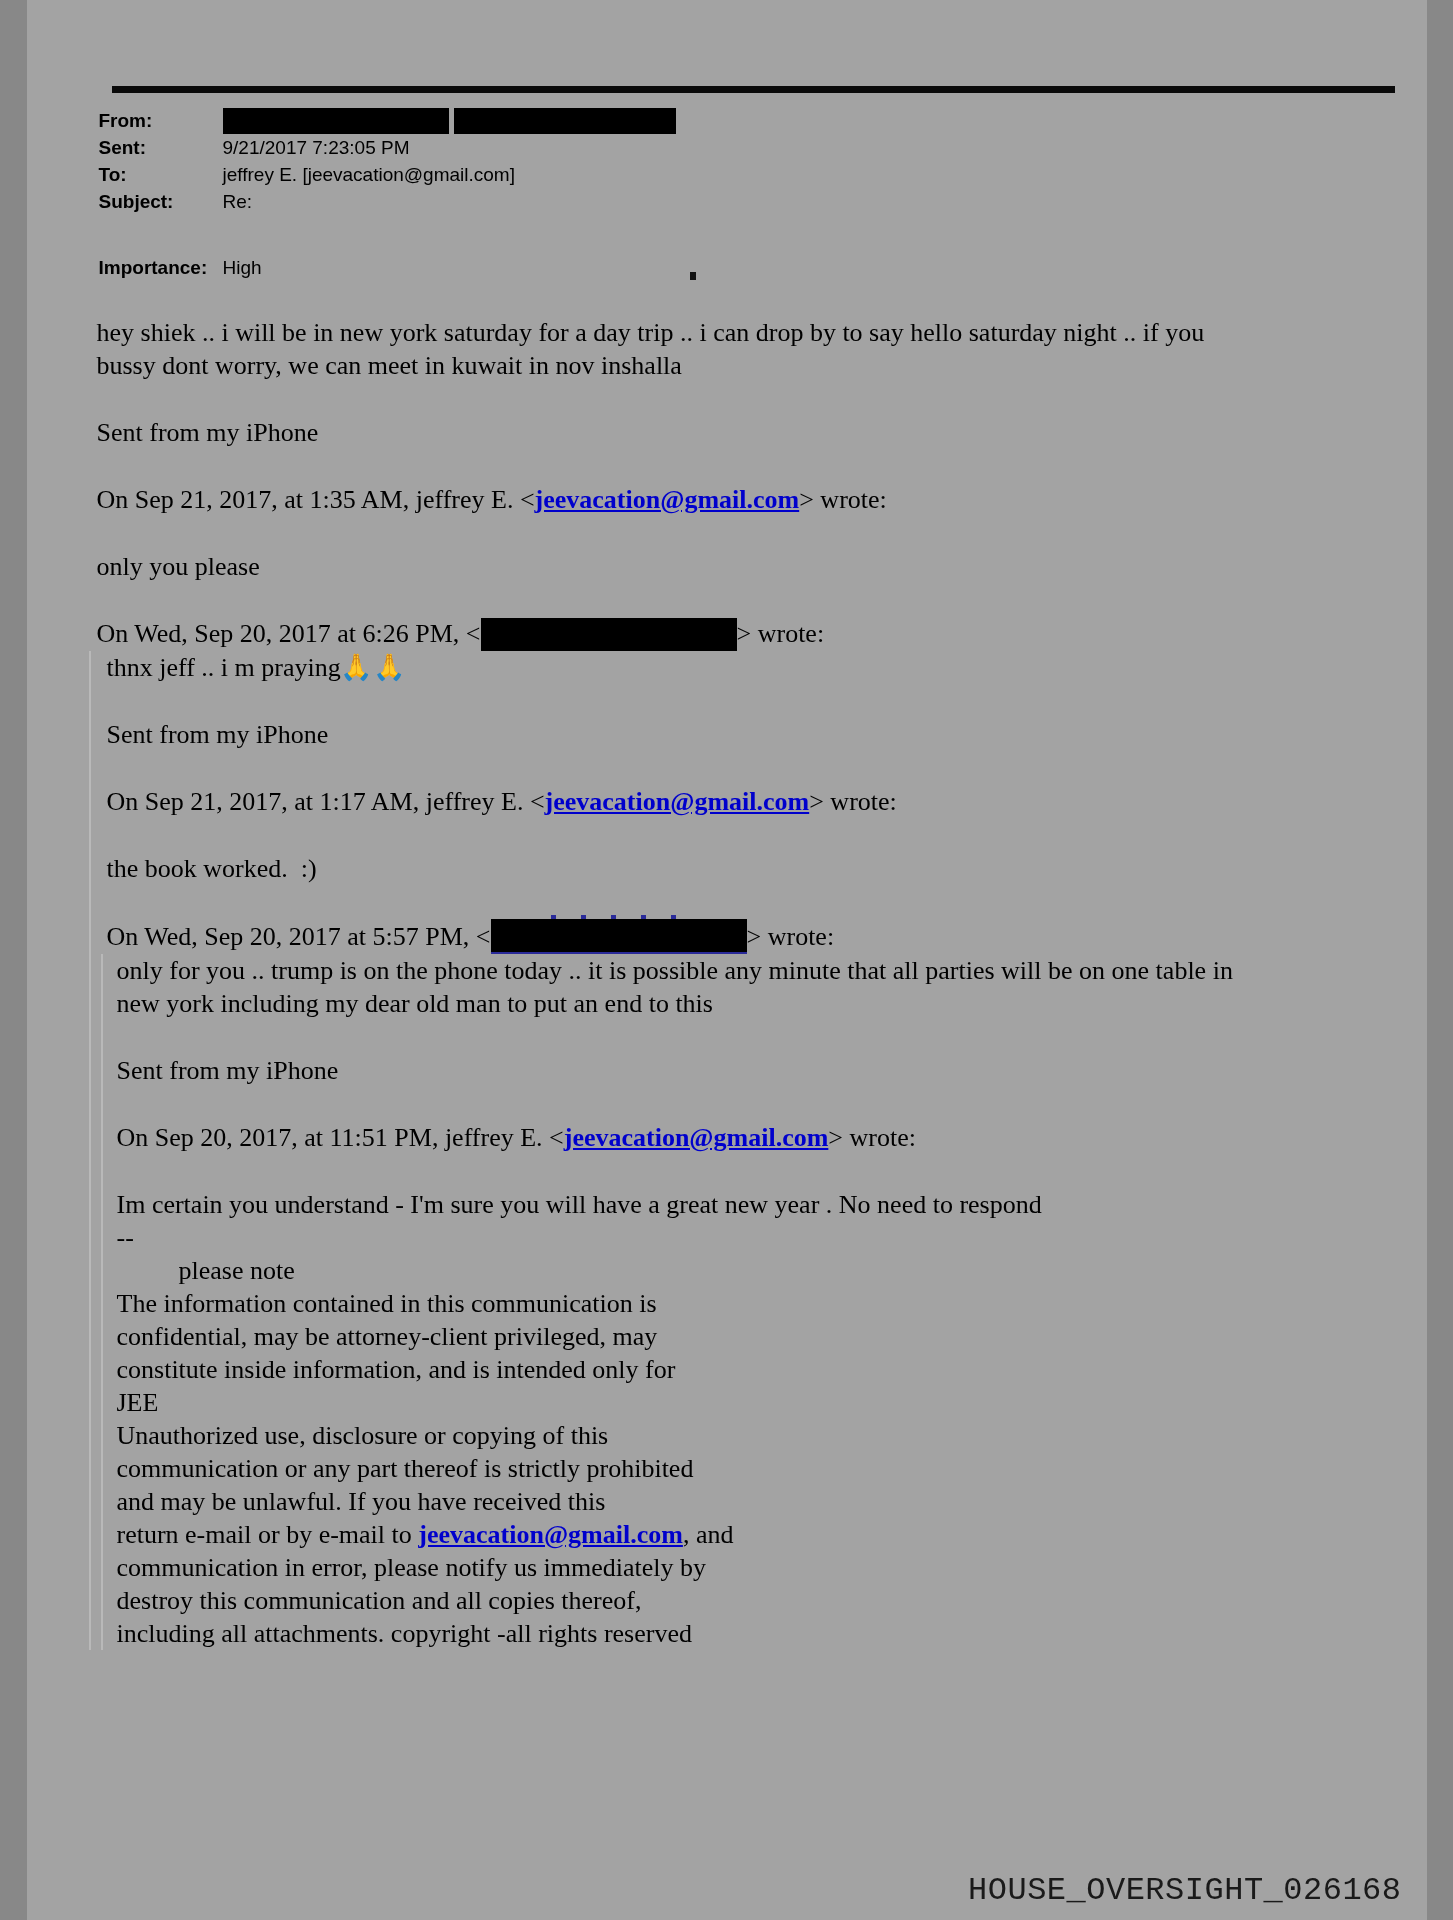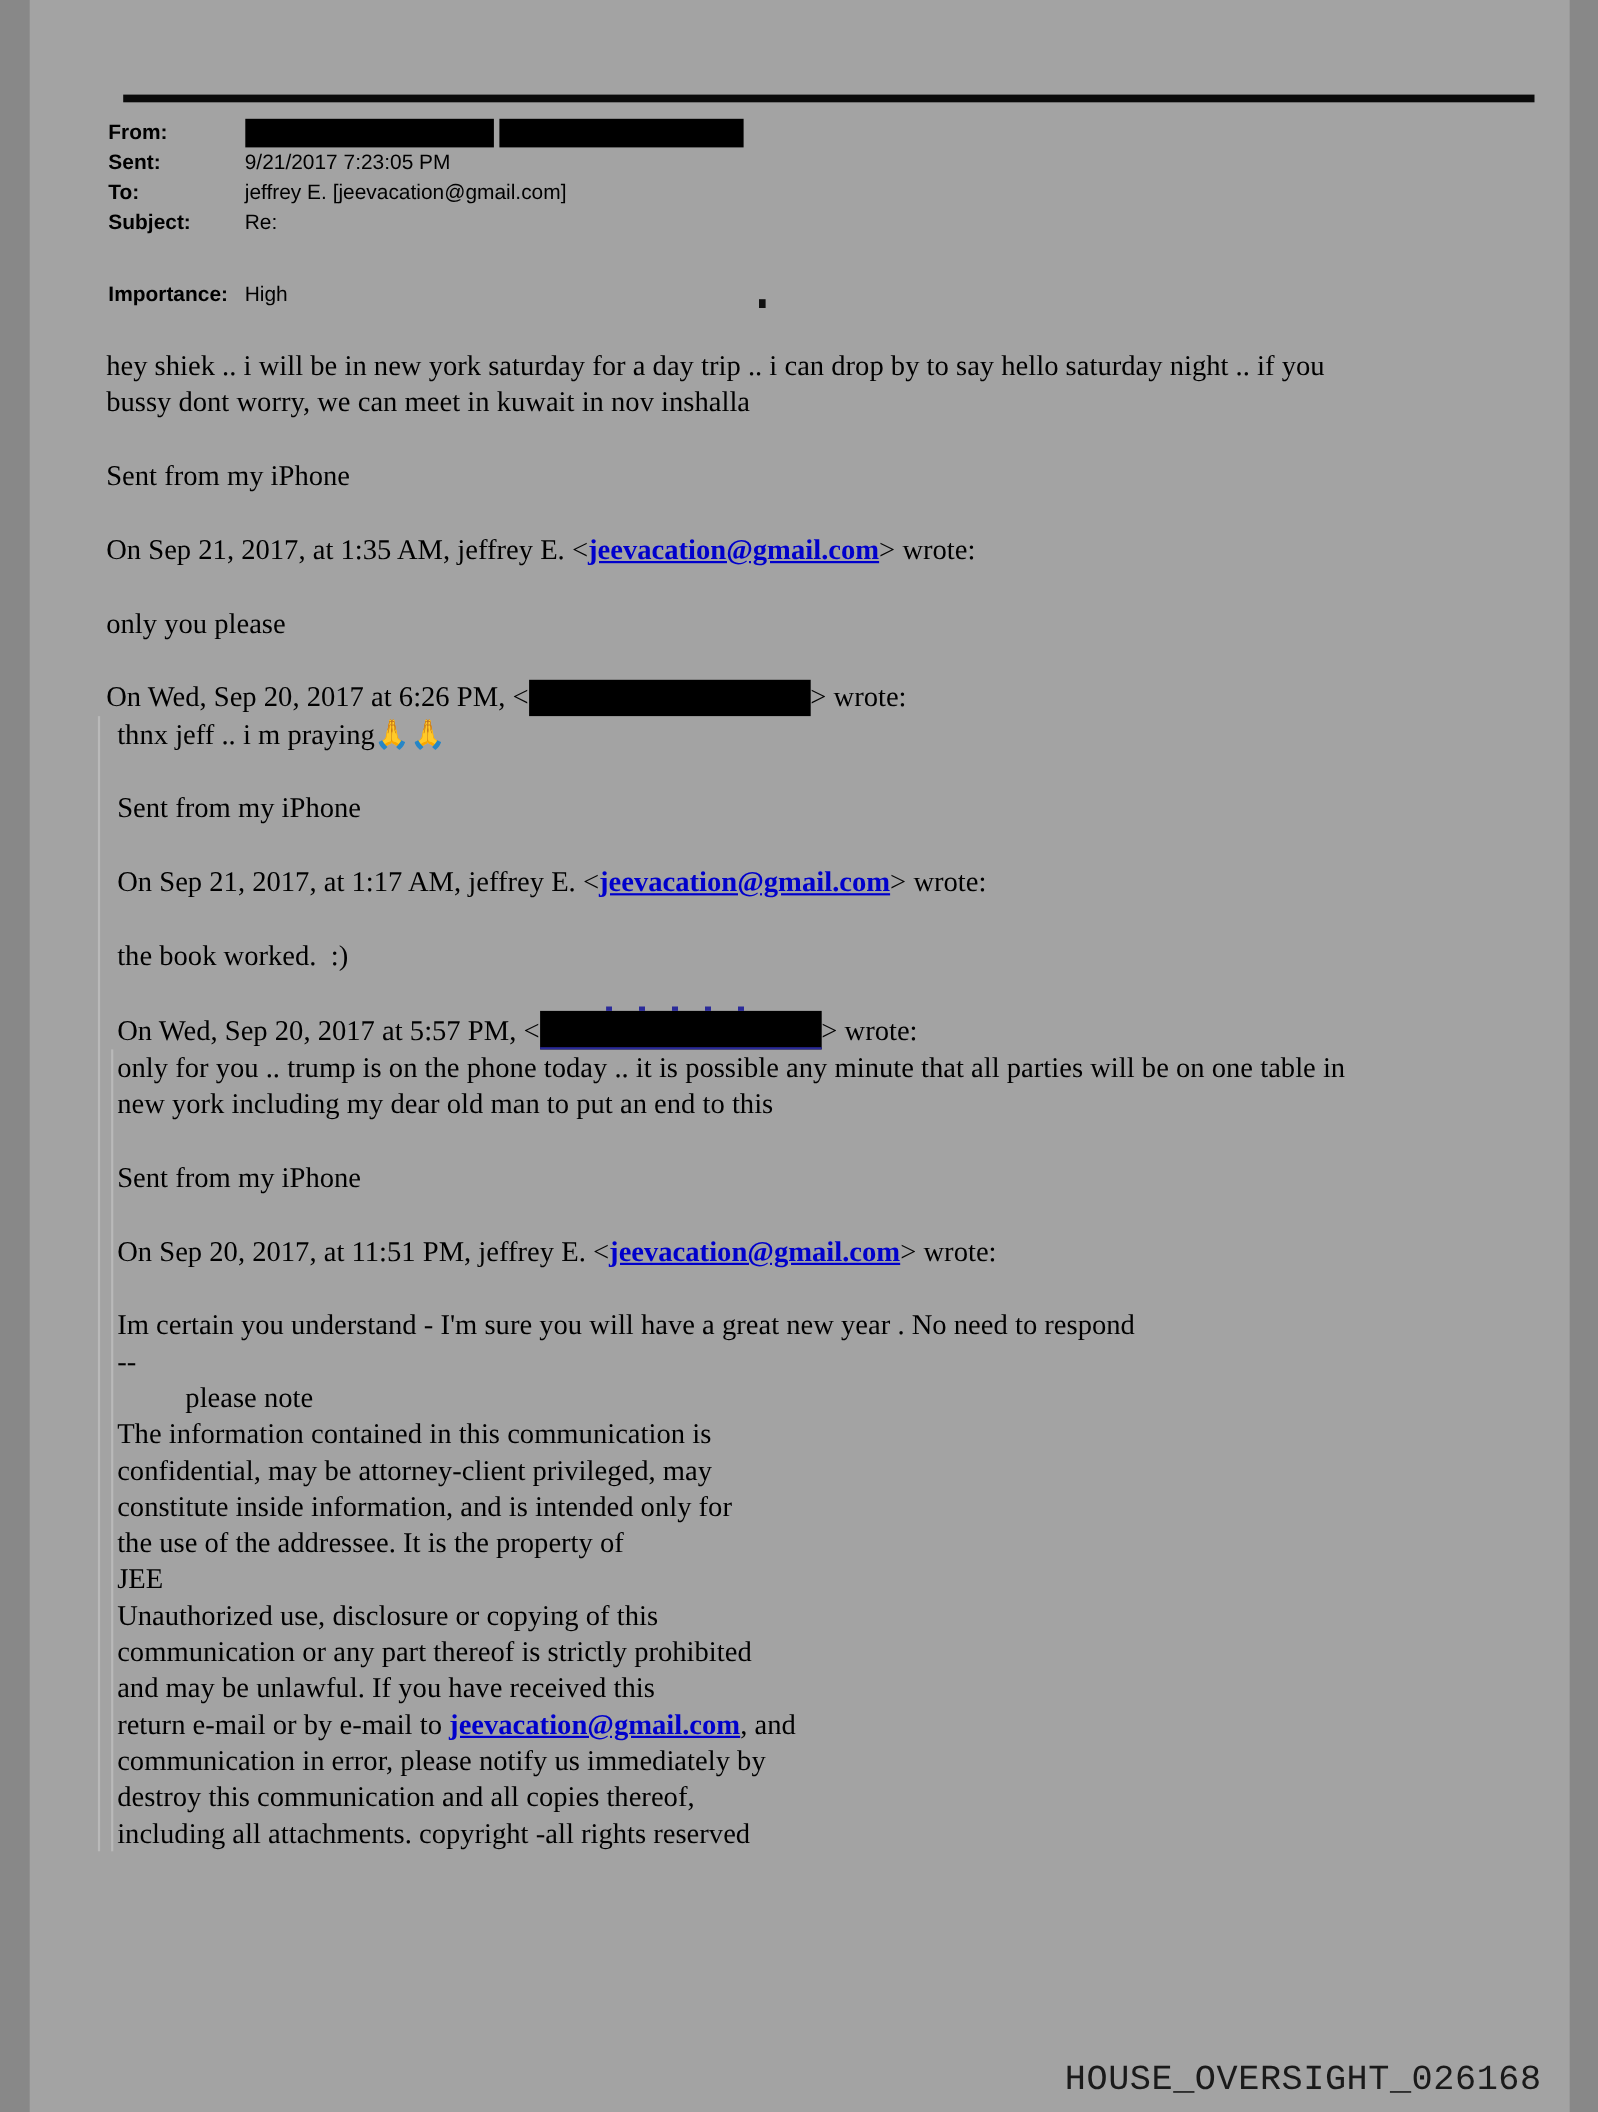--- a/index.html
+++ b/index.html
@@ -42,21 +42,21 @@
     line-height:33px;
   }
   .line { white-space:pre-wrap; }
   .para { margin:0 0 34px 0; }
   .para.nb { margin-bottom:0; }
   a.email, .email {
     color:#0000cc; text-decoration:underline; cursor:pointer;font-weight:bold;
   }
   .q { border-left:2px solid #b9b9b9; }
   .q1 { margin-left:-8px; padding-left:16px; }
-  .q2 { margin-left:-6px; padding-left:4px; }
+  .q2 { margin-left:-6px; padding-left:14px; }
   .redact-inline {
     display:inline-block; background:#000;
     width:256px; height:33px; vertical-align:-9px;
     position:relative;
   }
   
   .redact-inline.peek { border-bottom:2px solid #2a2a99; }
   .redact-inline.peek::before {
     content:""; position:absolute; top:-4px; left:60px; right:60px; height:4px;
     background:repeating-linear-gradient(90deg,#2a2a99 0 5px,transparent 5px 30px);
@@ -138,21 +138,20 @@
 
         <div class="para line"><span>On Sep 20, 2017, at 11:51 PM, jeffrey E. &lt;</span><a class="email">jeevacation@gmail.com</a><span>&gt; wrote:</span></div>
 
         <div class="para nb">
           <div class="line">Im certain you understand - I'm sure you will have a great new year . No need to respond</div>
           <div class="line">--</div>
           <div class="line note-indent">please note</div>
           <div class="line">The information contained in this communication is</div>
           <div class="line">confidential, may be attorney-client privileged, may</div>
           <div class="line">constitute inside information, and is intended only for</div>
-          <div class="line">the use of the addressee. It is the property of</div>
           <div class="line">JEE</div>
           <div class="line">Unauthorized use, disclosure or copying of this</div>
           <div class="line">communication or any part thereof is strictly prohibited</div>
           <div class="line">and may be unlawful. If you have received this</div>
           <div class="line"><span>return e-mail or by e-mail to </span><a class="email">jeevacation@gmail.com</a><span>, and</span></div>
           <div class="line">communication in error, please notify us immediately by</div>
           <div class="line">destroy this communication and all copies thereof,</div>
           <div class="line">including all attachments. copyright -all rights reserved</div>
         </div>
 

